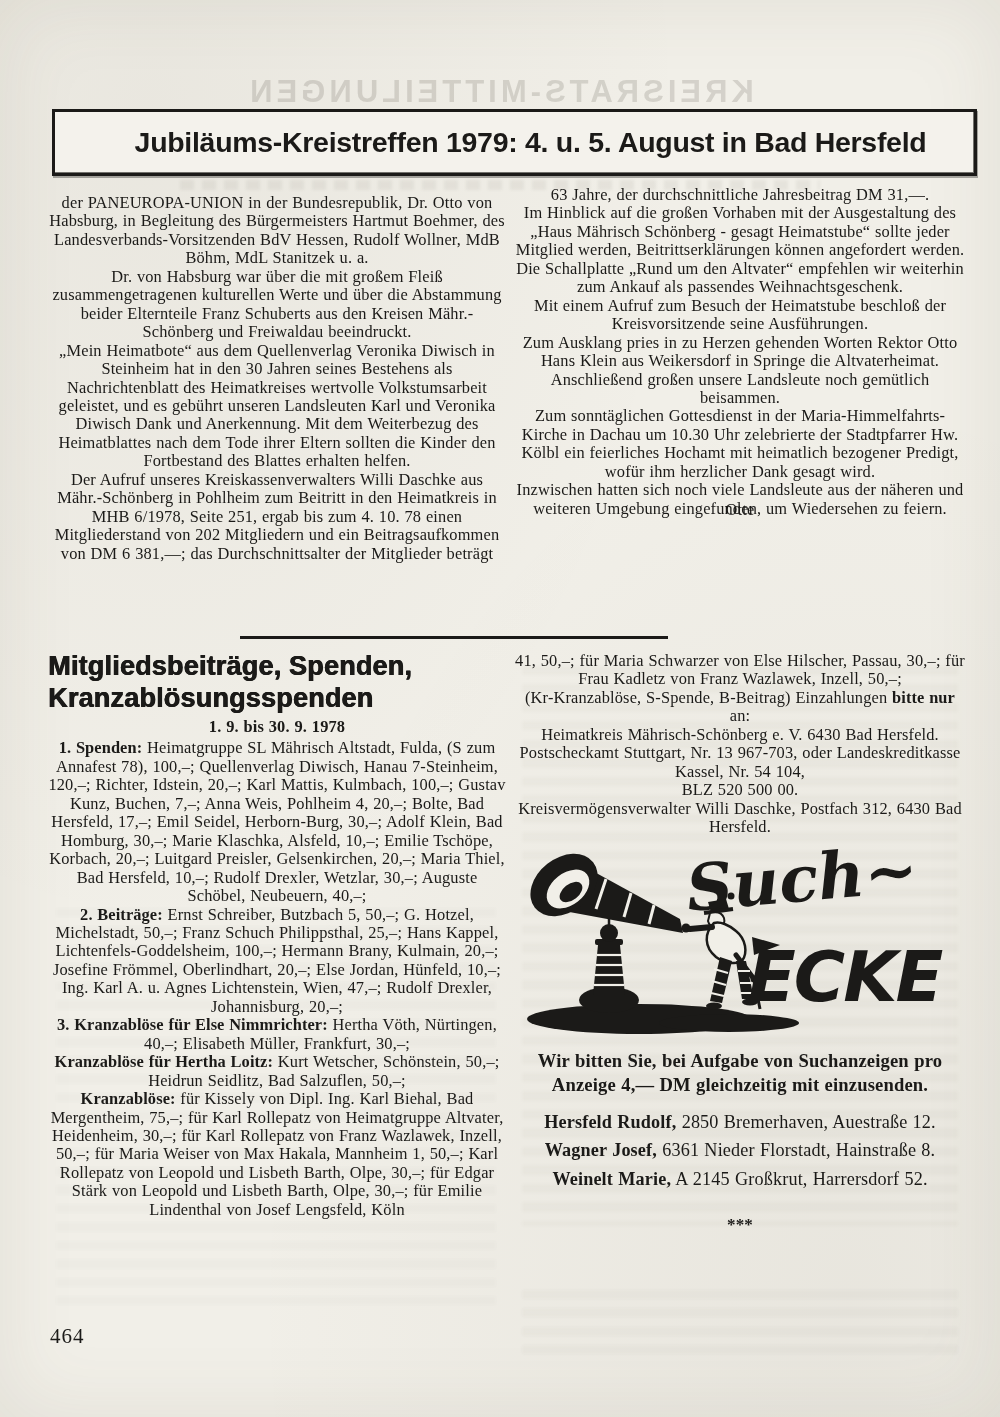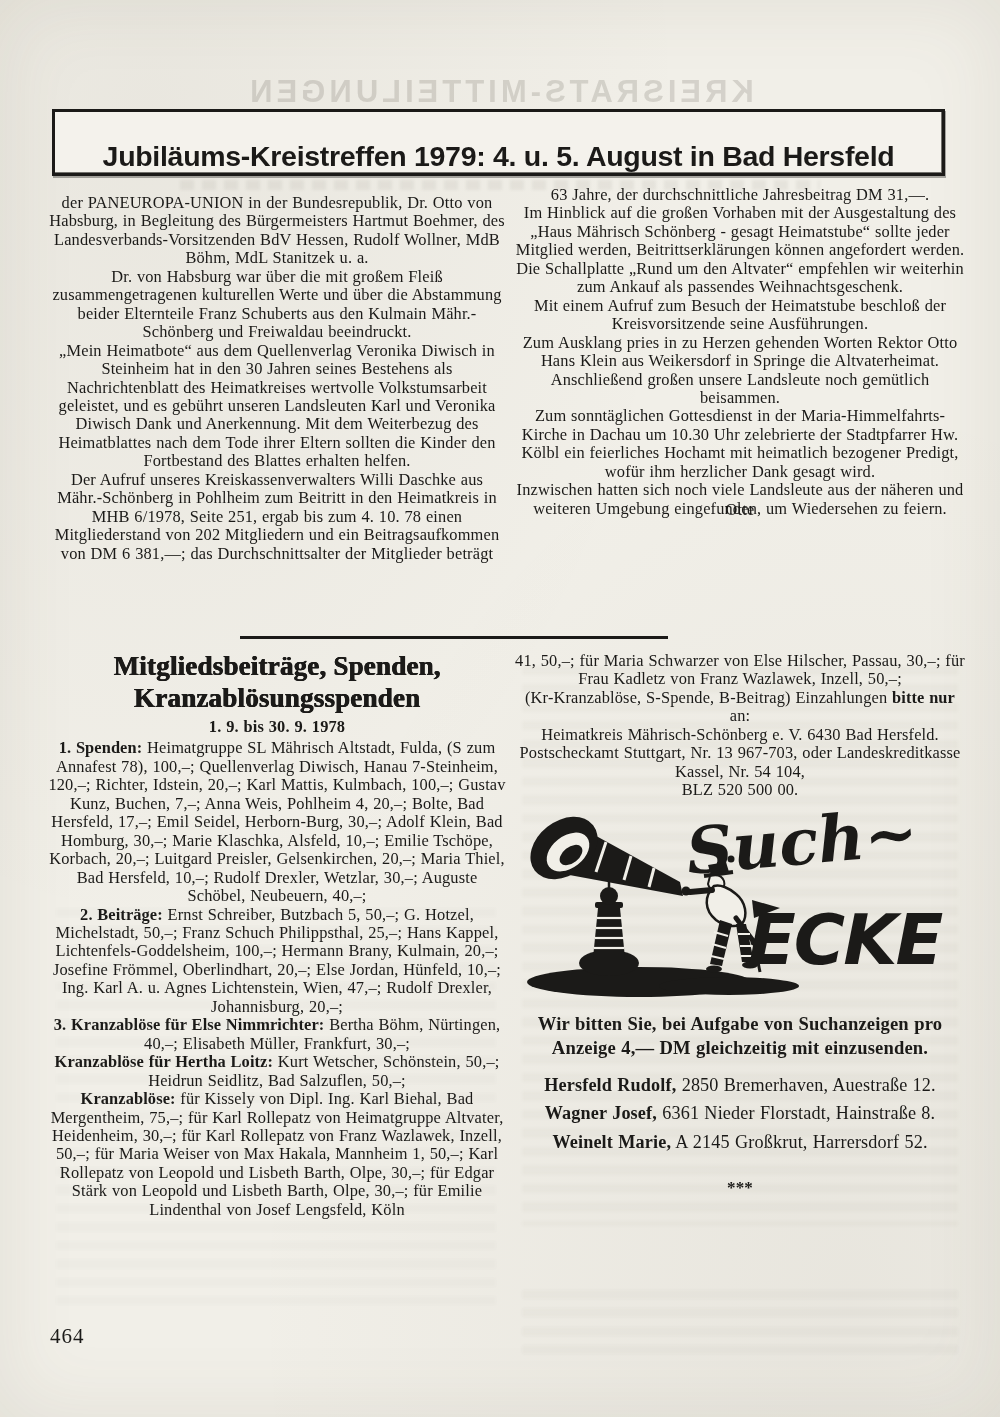--- a/index.html
+++ b/index.html
@@ -30,40 +30,40 @@
     background:repeating-linear-gradient(180deg, rgba(60,55,45,.05) 0 9px, transparent 9px 18.5px);
   }
   .ghost-a{left:522px;top:666px;width:436px;height:560px;opacity:.55;}
   .ghost-b{left:56px;top:908px;width:440px;height:400px;opacity:.4;}
   .ghost-c{left:522px;top:1290px;width:436px;height:70px;opacity:.6;}
 
   .banner{
     position:absolute;left:52px;top:109px;width:887px;height:61px;
     border:3px solid #1b1a18;background:#f4f2ec;
     box-shadow:1px 2px 0 rgba(27,26,24,.35), inset -1px -1px 0 rgba(27,26,24,.6);
-    display:flex;align-items:flex-end;justify-content:center;
+    display:flex;align-items:center;justify-content:center;padding-left:32px;
   }
   .banner span{
     font-family:"Liberation Sans", sans-serif;font-weight:bold;font-size:28.5px;
     letter-spacing:-.3px;white-space:nowrap;
   }
   .col{position:absolute;text-align:justify;hyphens:auto;-webkit-hyphens:auto;}
   .col p{margin:0;}
   .article-left{left:48px;top:194px;width:458px;}
   .article-right{left:514px;top:186px;width:452px;}
   .body-text, .col p{
     font-size:16.4px;line-height:18.45px;letter-spacing:.15px;word-spacing:.5px;text-align:center;
   }
   .sig{text-align:right;font-size:19px;margin-top:-17px !important;}
   .divider{position:absolute;left:240px;top:636px;width:428px;height:3px;background:#1b1a18;}
 
   .section-left{left:48px;top:650px;width:458px;}
   .section-right{left:514px;top:652px;width:452px;}
   .don-head{
-    margin:0;text-align:center;font-family:Liberation Serif, serif;
+    margin:0;text-align:left;font-family:Liberation Sans, sans-serif;
     font-size:27px;line-height:32px;font-weight:bold;letter-spacing:.2px;
     text-shadow:.7px 0 0 #1b1a18, 0 .4px 0 #1b1a18;
   }
   .don-head .hl{display:block;white-space:nowrap;}
   .don-period{
     text-align:center;font-weight:bold;font-size:20.5px;line-height:26px;
     margin:4px 0 3px 0 !important;letter-spacing:.5px;
   }
   .entry b{letter-spacing:.1px;}
   .payline{}
@@ -86,21 +86,21 @@
   <div class="ghost ghost-a"></div>
   <div class="ghost ghost-b"></div>
   <div class="ghost ghost-c"></div>
 
   <div class="banner">
     <span>Jubiläums-Kreistreffen 1979: 4. u. 5. August in Bad Hersfeld</span>
   </div>
 
   <div class="col article-left">
     <p>der PANEUROPA-UNION in der Bundesrepublik, Dr. Otto von Habsburg, in Begleitung des Bürgermeisters Hartmut Boehmer, des Landesverbands-Vorsitzenden BdV Hessen, Rudolf Wollner, MdB Böhm, MdL Stanitzek u. a.</p>
-    <p>Dr. von Habsburg war über die mit großem Fleiß zusammengetragenen kulturellen Werte und über die Abstammung beider Elternteile Franz Schuberts aus den Kulmain Mähr.-Schönberg und Freiwaldau beeindruckt.</p>
+    <p>Dr. von Habsburg war über die mit großem Fleiß zusammengetragenen kulturellen Werte und über die Abstammung beider Elternteile Franz Schuberts aus den Kreisen Mähr.-Schönberg und Freiwaldau beeindruckt.</p>
     <p>„Mein Heimatbote“ aus dem Quellenverlag Veronika Diwisch in Steinheim hat in den 30 Jahren seines Bestehens als Nachrichtenblatt des Heimatkreises wertvolle Volkstumsarbeit geleistet, und es gebührt unseren Landsleuten Karl und Veronika Diwisch Dank und Anerkennung. Mit dem Weiterbezug des Heimatblattes nach dem Tode ihrer Eltern sollten die Kinder den Fortbestand des Blattes erhalten helfen.</p>
     <p>Der Aufruf unseres Kreiskassenverwalters Willi Daschke aus Mähr.-Schönberg in Pohlheim zum Beitritt in den Heimatkreis in MHB 6/1978, Seite 251, ergab bis zum 4. 10. 78 einen Mitgliederstand von 202 Mitgliedern und ein Beitragsaufkommen von DM 6 381,—; das Durchschnittsalter der Mitglieder beträgt</p>
   </div>
 
   <div class="col article-right">
     <p>63 Jahre, der durchschnittliche Jahresbeitrag DM 31,—.</p>
     <p>Im Hinblick auf die großen Vorhaben mit der Ausgestaltung des „Haus Mährisch Schönberg - gesagt Heimatstube“ sollte jeder Mitglied werden, Beitrittserklärungen können angefordert werden.</p>
     <p>Die Schallplatte „Rund um den Altvater“ empfehlen wir weiterhin zum Ankauf als passendes Weihnachtsgeschenk.</p>
     <p>Mit einem Aufruf zum Besuch der Heimatstube beschloß der Kreisvorsitzende seine Ausführungen.</p>
     <p>Zum Ausklang pries in zu Herzen gehenden Worten Rektor Otto Hans Klein aus Weikersdorf in Springe die Altvaterheimat.</p>
@@ -113,31 +113,32 @@
   <div class="divider"></div>
 
   <div class="col section-left">
     <h2 class="don-head">
       <span class="hl">Mitgliedsbeiträge, Spenden,</span>
       <span class="hl">Kranzablösungsspenden</span>
     </h2>
     <p class="don-period">1. 9. bis 30. 9. 1978</p>
     <p class="entry"><b>1. Spenden:</b><span> Heimatgruppe SL Mährisch Altstadt, Fulda, (S zum Annafest 78), 100,–; Quellenverlag Diwisch, Hanau 7-Steinheim, 120,–; Richter, Idstein, 20,–; Karl Mattis, Kulmbach, 100,–; Gustav Kunz, Buchen, 7,–; Anna Weis, Pohlheim 4, 20,–; Bolte, Bad Hersfeld, 17,–; Emil Seidel, Herborn-Burg, 30,–; Adolf Klein, Bad Homburg, 30,–; Marie Klaschka, Alsfeld, 10,–; Emilie Tschöpe, Korbach, 20,–; Luitgard Preisler, Gelsenkirchen, 20,–; Maria Thiel, Bad Hersfeld, 10,–; Rudolf Drexler, Wetzlar, 30,–; Auguste Schöbel, Neubeuern, 40,–;</span></p>
     <p class="entry"><b>2. Beiträge:</b><span> Ernst Schreiber, Butzbach 5, 50,–; G. Hotzel, Michelstadt, 50,–; Franz Schuch Philippsthal, 25,–; Hans Kappel, Lichtenfels-Goddelsheim, 100,–; Hermann Brany, Kulmain, 20,–; Josefine Frömmel, Oberlindhart, 20,–; Else Jordan, Hünfeld, 10,–; Ing. Karl A. u. Agnes Lichtenstein, Wien, 47,–; Rudolf Drexler, Johannisburg, 20,–;</span></p>
-    <p class="entry"><b>3. Kranzablöse für Else Nimmrichter:</b><span> Bertha Böhm, Nürtingen, 40,–; Elisabeth Müller, Frankfurt, 30,–;</span></p>
+    <p class="entry"><b>3. Kranzablöse für Else Nimmrichter:</b><span> Hertha Vöth, Nürtingen, 40,–; Elisabeth Müller, Frankfurt, 30,–;</span></p>
     <p class="entry"><b>Kranzablöse für Hertha Loitz:</b><span> Kurt Wetscher, Schönstein, 50,–; Heidrun Seidlitz, Bad Salzuflen, 50,–;</span></p>
     <p class="entry"><b>Kranzablöse:</b><span> für Kissely von Dipl. Ing. Karl Biehal, Bad Mergentheim, 75,–; für Karl Rollepatz von Heimatgruppe Altvater, Heidenheim, 30,–; für Karl Rollepatz von Franz Wazlawek, Inzell, 50,–; für Maria Weiser von Max Hakala, Mannheim 1, 50,–; Karl Rollepatz von Leopold und Lisbeth Barth, Olpe, 30,–; für Edgar Stärk von Leopold und Lisbeth Barth, Olpe, 30,–; für Emilie Lindenthal von Josef Lengsfeld, Köln</span></p>
   </div>
 
   <div class="col section-right">
     <p class="entry">41, 50,–; für Maria Schwarzer von Else Hilscher, Passau, 30,–; für Frau Kadletz von Franz Wazlawek, Inzell, 50,–;</p>
     <p class="entry"><span>(Kr-Kranzablöse, S-Spende, B-Beitrag) Einzahlungen </span><b>bitte nur</b><span> an:</span></p>
     <p class="payline">Heimatkreis Mährisch-Schönberg e. V. 6430 Bad Hersfeld.</p>
     <p class="payline">Postscheckamt Stuttgart, Nr. 13 967-703, oder Landeskreditkasse Kassel, Nr. 54 104,</p>
     <p class="payline">BLZ 520 500 00.</p>
+    <p class="payline">Kreisvermögensverwalter Willi Daschke, Postfach 312, 6430 Bad Hersfeld.</p>
 
     <div class="svg-wrap">
       <svg width="452" height="190" viewBox="0 0 452 190">
 
         <g fill="#1b1a18">
           <ellipse cx="125" cy="170" rx="112" ry="15"></ellipse>
           <ellipse cx="215" cy="174" rx="70" ry="9"></ellipse>
         </g>
 
         <g>

